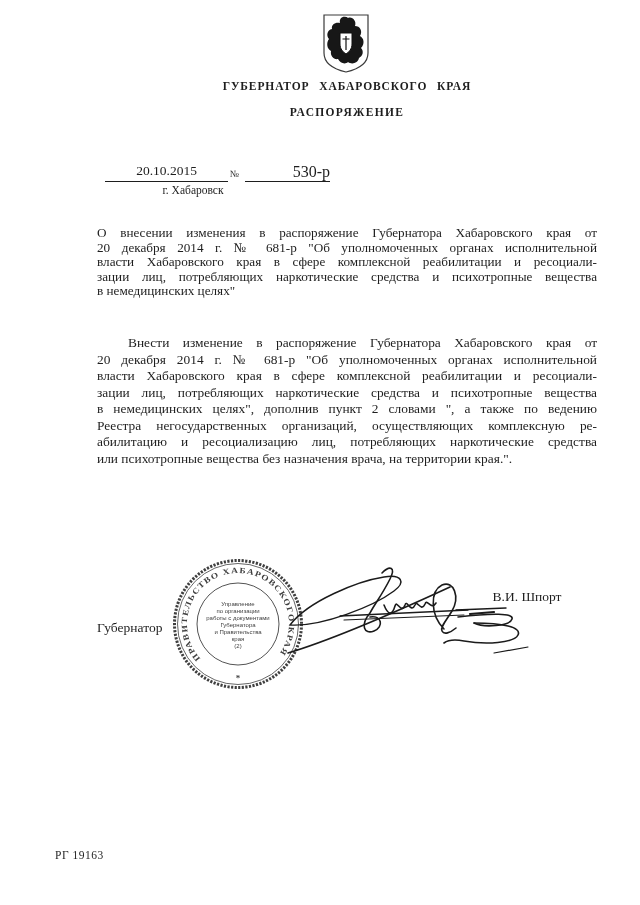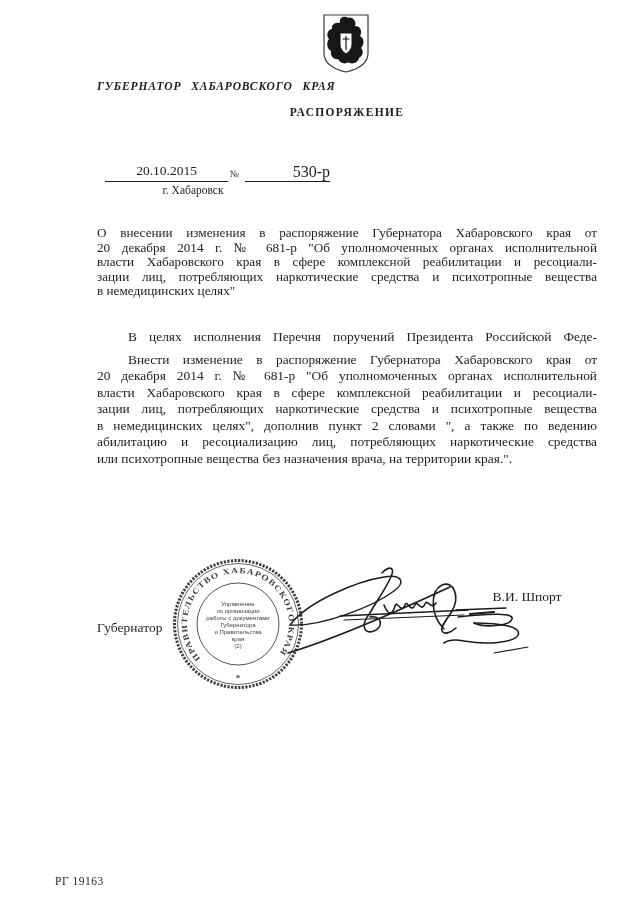--- a/index.html
+++ b/index.html
@@ -4,22 +4,22 @@
 <style>
   html,body{margin:0;padding:0;background:#888;}
   .page{
     position:relative;width:640px;height:905px;background:#ffffff;
     margin:0 auto;overflow:hidden;
     font-family:"Liberation Serif","DejaVu Serif",serif;
     color:#1e1e1e;
   }
   .abs{position:absolute;}
   .org-title{
-    left:97px;top:80px;width:500px;text-align:left;
-    font-weight:bold;font-size:11.5px;letter-spacing:0.9px;word-spacing:6px;font-style:italic;
+    left:97px;top:80px;width:500px;text-align:center;
+    font-weight:bold;font-size:11.5px;letter-spacing:0.9px;word-spacing:6px;
   }
   .doc-type{
     left:97px;top:106px;width:500px;text-align:center;
     font-weight:bold;font-size:11.5px;letter-spacing:1.3px;
   }
   .date-text{left:105px;top:163px;width:123px;text-align:center;font-size:13.5px;}
   .num-sign{left:230px;top:169px;font-size:9.5px;color:#2a2a2a;}
   .num-text{left:245px;top:163px;width:85px;text-align:right;font-size:16px;}
   .rule{height:0;border-bottom:1.3px solid #1e1e1e;}
   .rule1{left:105px;top:181px;width:123px;}
@@ -28,21 +28,21 @@
   .subject{left:97px;top:226px;width:500px;font-size:13.2px;line-height:14.6px;}
   .body-block{left:97px;top:329px;width:500px;font-size:13.4px;line-height:16.5px;}
   .tline{white-space:nowrap;}
   .jl{text-align:justify;text-align-last:justify;white-space:normal;}
   .ind{text-indent:31px;}
   .para2{margin-top:6px;}
   .sig-title{left:97px;top:620px;font-size:13.5px;}
   .sig-name{left:457px;top:589px;width:140px;text-align:center;font-size:13.5px;}
   .stamp{left:170px;top:556px;}
   .scribble{left:278px;top:553px;}
-  .footer{left:55px;top:849px;font-size:11.5px;letter-spacing:0.5px;margin-top:26px;}
+  .footer{left:55px;top:849px;font-size:11.5px;letter-spacing:0.5px;}
   svg{display:block;}
 </style>
 </head>
 <body>
 
 <div class="page">
 
   <div class="abs" style="left:321px;top:13px;">
     <svg width="50" height="60" viewBox="0 0 50 60">
       <path d="M3,2 H47 V40 C47,50 38,56 25,59 C12,56 3,50 3,40 Z" fill="#ffffff" stroke="#3a3a3a" stroke-width="1.2"></path>
@@ -67,28 +67,28 @@
   <div class="abs subject">
     <div class="tline jl">О внесении изменения в распоряжение Губернатора Хабаровского края от</div>
     <div class="tline jl">20 декабря 2014 г. № 681-р "Об уполномоченных органах исполнительной</div>
     <div class="tline jl">власти Хабаровского края в сфере комплексной реабилитации и ресоциали-</div>
     <div class="tline jl">зации лиц, потребляющих наркотические средства и психотропные вещества</div>
     <div class="tline">в немедицинских целях"</div>
   </div>
 
   <div class="abs body-block">
     <div>
-      <div class="tline jl ind">В целях исполнения Перечня поручений Президента Российской Феде-</div>
     </div>
     <div class="para2">
       <div class="tline jl ind">Внести изменение в распоряжение Губернатора Хабаровского края от</div>
       <div class="tline jl">20 декабря 2014 г. № 681-р "Об уполномоченных органах исполнительной</div>
       <div class="tline jl">власти Хабаровского края в сфере комплексной реабилитации и ресоциали-</div>
       <div class="tline jl">зации лиц, потребляющих наркотические средства и психотропные вещества</div>
       <div class="tline jl">в немедицинских целях", дополнив пункт 2 словами ", а также по ведению</div>
+      <div class="tline jl">Реестра негосударственных организаций, осуществляющих комплексную ре-</div>
       <div class="tline jl">абилитацию и ресоциализацию лиц, потребляющих наркотические средства</div>
       <div class="tline">или психотропные вещества без назначения врача, на территории края.".</div>
     </div>
   </div>
 
   <div class="abs sig-title">Губернатор</div>
   <div class="abs sig-name">В.И. Шпорт</div>
 
   <div class="abs stamp">
     <svg width="136" height="136" viewBox="0 0 136 136">

